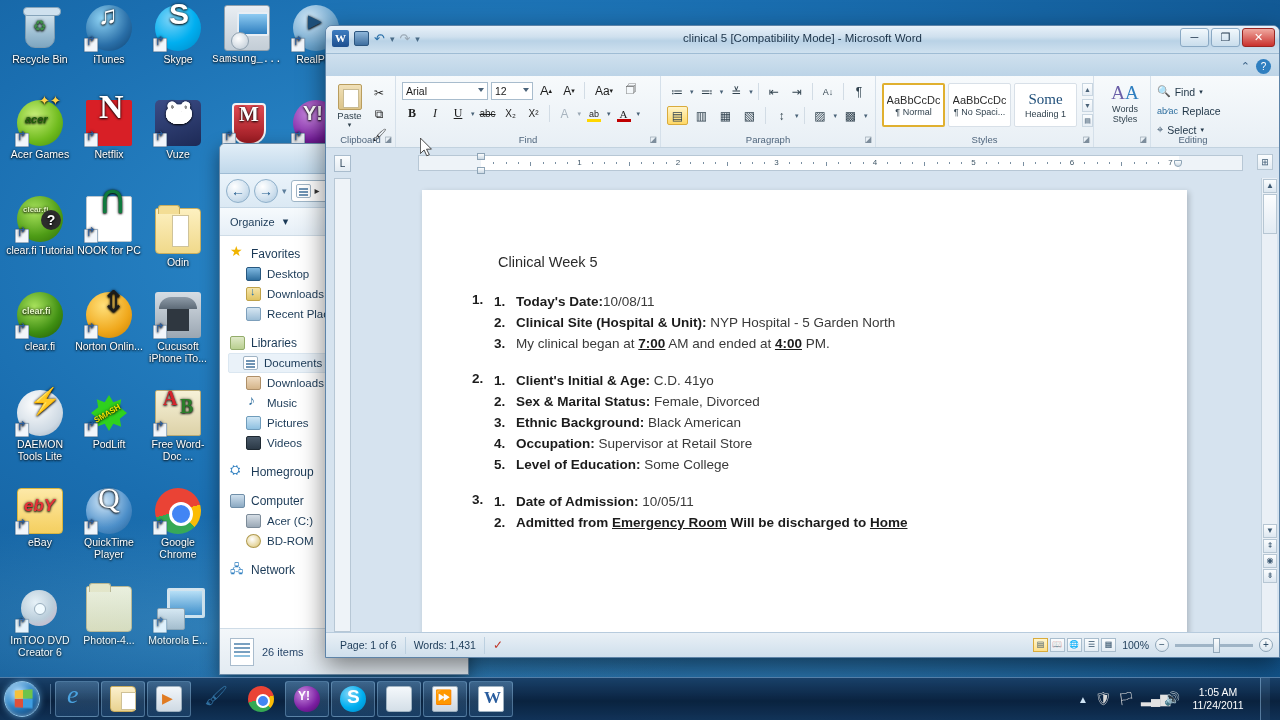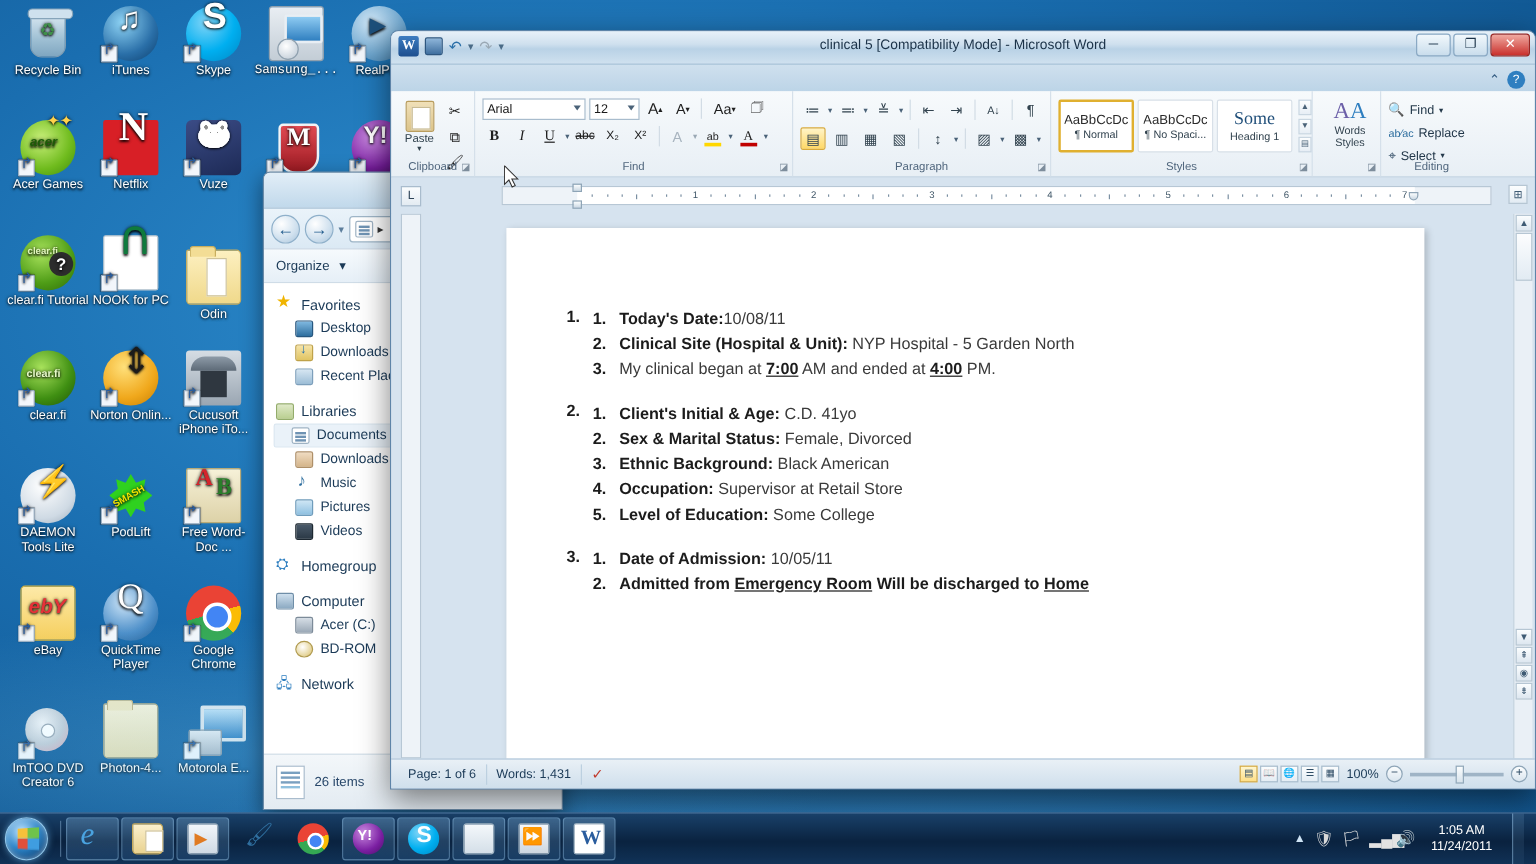--- a/index.html
+++ b/index.html
@@ -828,20 +828,21 @@
       <div class="indentmark" style="left:58px;bottom:-4px"></div>
       <div class="indentmark" style="right:60px;top:4px;border-radius:0 0 4px 4px"></div>
     </div>
     <div style="position:absolute;right:6px;top:6px;width:16px;height:16px;border:1px solid #b6c6d3;background:linear-gradient(180deg,#fbfdfe,#e2ebf3);font-size:9px;text-align:center;line-height:14px;color:#3f5b74">⊞</div>
   </div>
 
   <div id="w-docarea">
     <div id="vruler"></div>
     <div id="page">
       <div id="doc">
+        <div class="dtitle">Clinical Week 5</div>
         <ol class="ol1" id="doc-list">
             <li>
               <span class="num">1.</span>
               <ol class="ol2">
                 <li><span class="num2">1.</span><span class="b">Today's Date:</span><span>10/08/11</span></li>
                 <li><span class="num2">2.</span><span class="b">Clinical Site (Hospital &amp; Unit):</span><span> NYP Hospital - 5 Garden North</span></li>
                 <li><span class="num2">3.</span><span>My clinical began at </span><span class="bu">7:00</span><span> AM and ended at </span><span class="bu">4:00</span><span> PM.</span></li>
               </ol>
             </li>
             <li>

